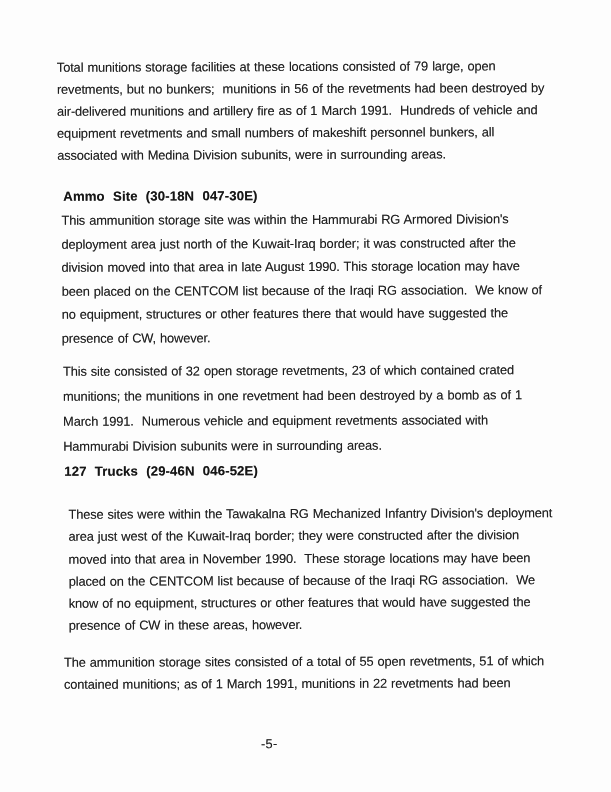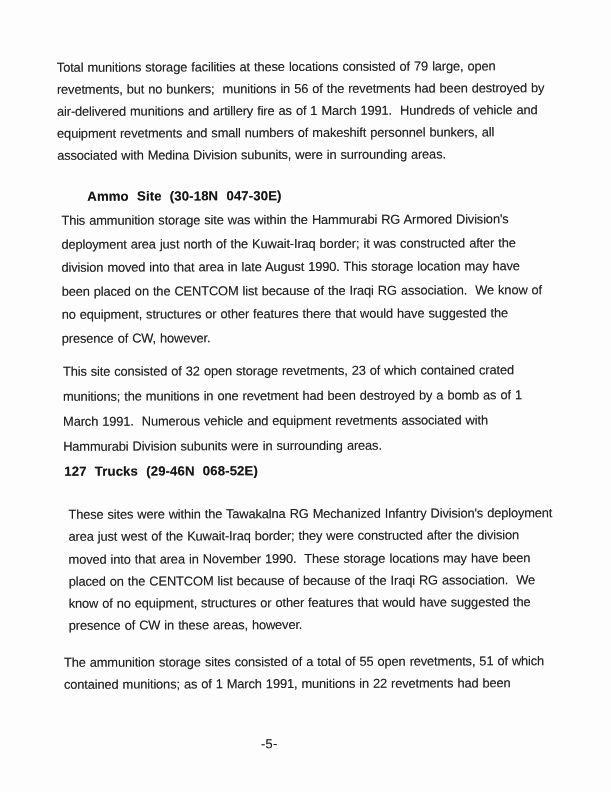--- a/index.html
+++ b/index.html
@@ -38,21 +38,21 @@
   }
   .heading {
     font-size: 13.2px;
     font-weight: bold;
     letter-spacing: 0.1px;
     word-spacing: 4.5px;
     color: #161616;
     text-shadow: 0 0 0.4px rgba(30,30,30,0.6);
   }
   #sec0 { left: 58px; top: 56px;  line-height: 22px;   }
-  #sec1 { left: 64px; top: 185px; line-height: 22px; margin-left: 24px;   }
+  #sec1 { left: 64px; top: 185px; line-height: 22px;   }
   #sec2 { left: 62px; top: 208px; line-height: 23.5px; }
   #sec3 { left: 63px; top: 358px; line-height: 25px;   }
   #sec4 { left: 64px; top: 459px; line-height: 23.5px; }
   #sec5 { left: 68px; top: 503px; line-height: 22.3px; }
   #sec6 { left: 63px; top: 651px; line-height: 22px;   }
   .footer {
     position: absolute;
     left: 0;
     top: 736px;
     width: 536px;
@@ -90,21 +90,21 @@
       </div>
 
     <div id="sec3" class="block para">
         <div class="line">This site consisted of 32 open storage revetments, 23 of which contained crated</div>
         <div class="line">munitions; the munitions in one revetment had been destroyed by a bomb as of 1</div>
         <div class="line">March 1991.  Numerous vehicle and equipment revetments associated with</div>
         <div class="line">Hammurabi Division subunits were in surrounding areas.</div>
       </div>
 
     <div id="sec4" class="block heading">
-        <div class="line">127 Trucks (29-46N 068-52E)</div>
+        <div class="line">127 Trucks (29-46N 046-52E)</div>
       </div>
 
     <div id="sec5" class="block para">
         <div class="line">These sites were within the Tawakalna RG Mechanized Infantry Division's deployment</div>
         <div class="line">area just west of the Kuwait-Iraq border; they were constructed after the division</div>
         <div class="line">moved into that area in November 1990.  These storage locations may have been</div>
         <div class="line">placed on the CENTCOM list because of because of the Iraqi RG association.  We</div>
         <div class="line">know of no equipment, structures or other features that would have suggested the</div>
         <div class="line">presence of CW in these areas, however.</div>
       </div>

